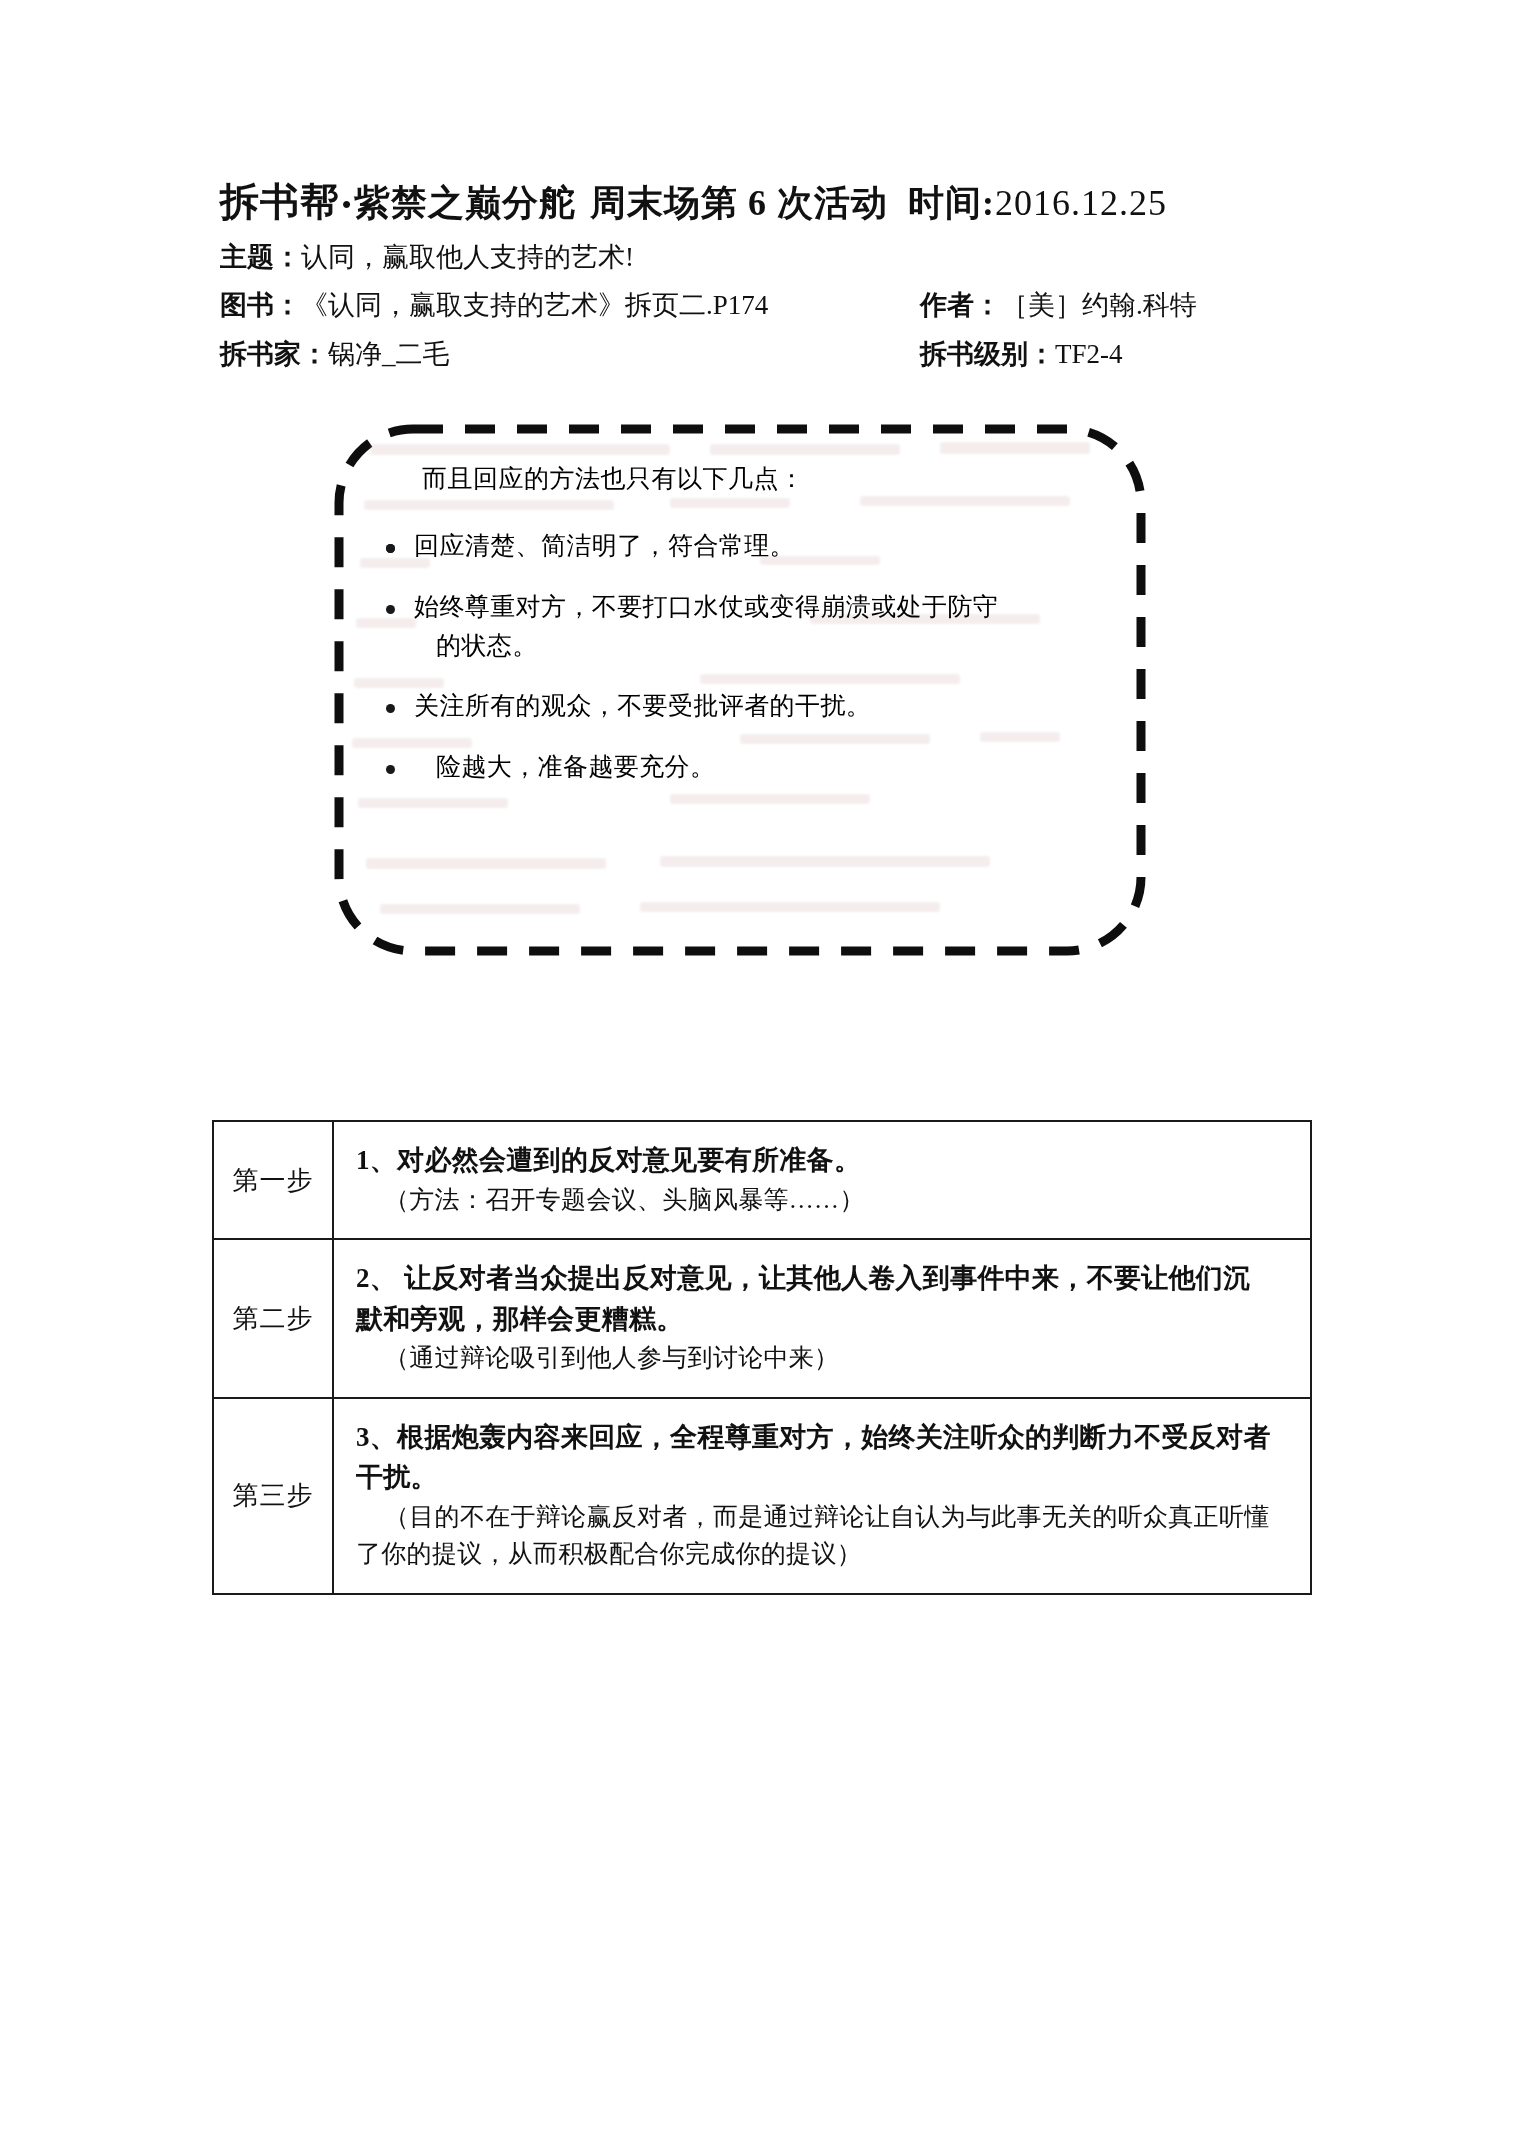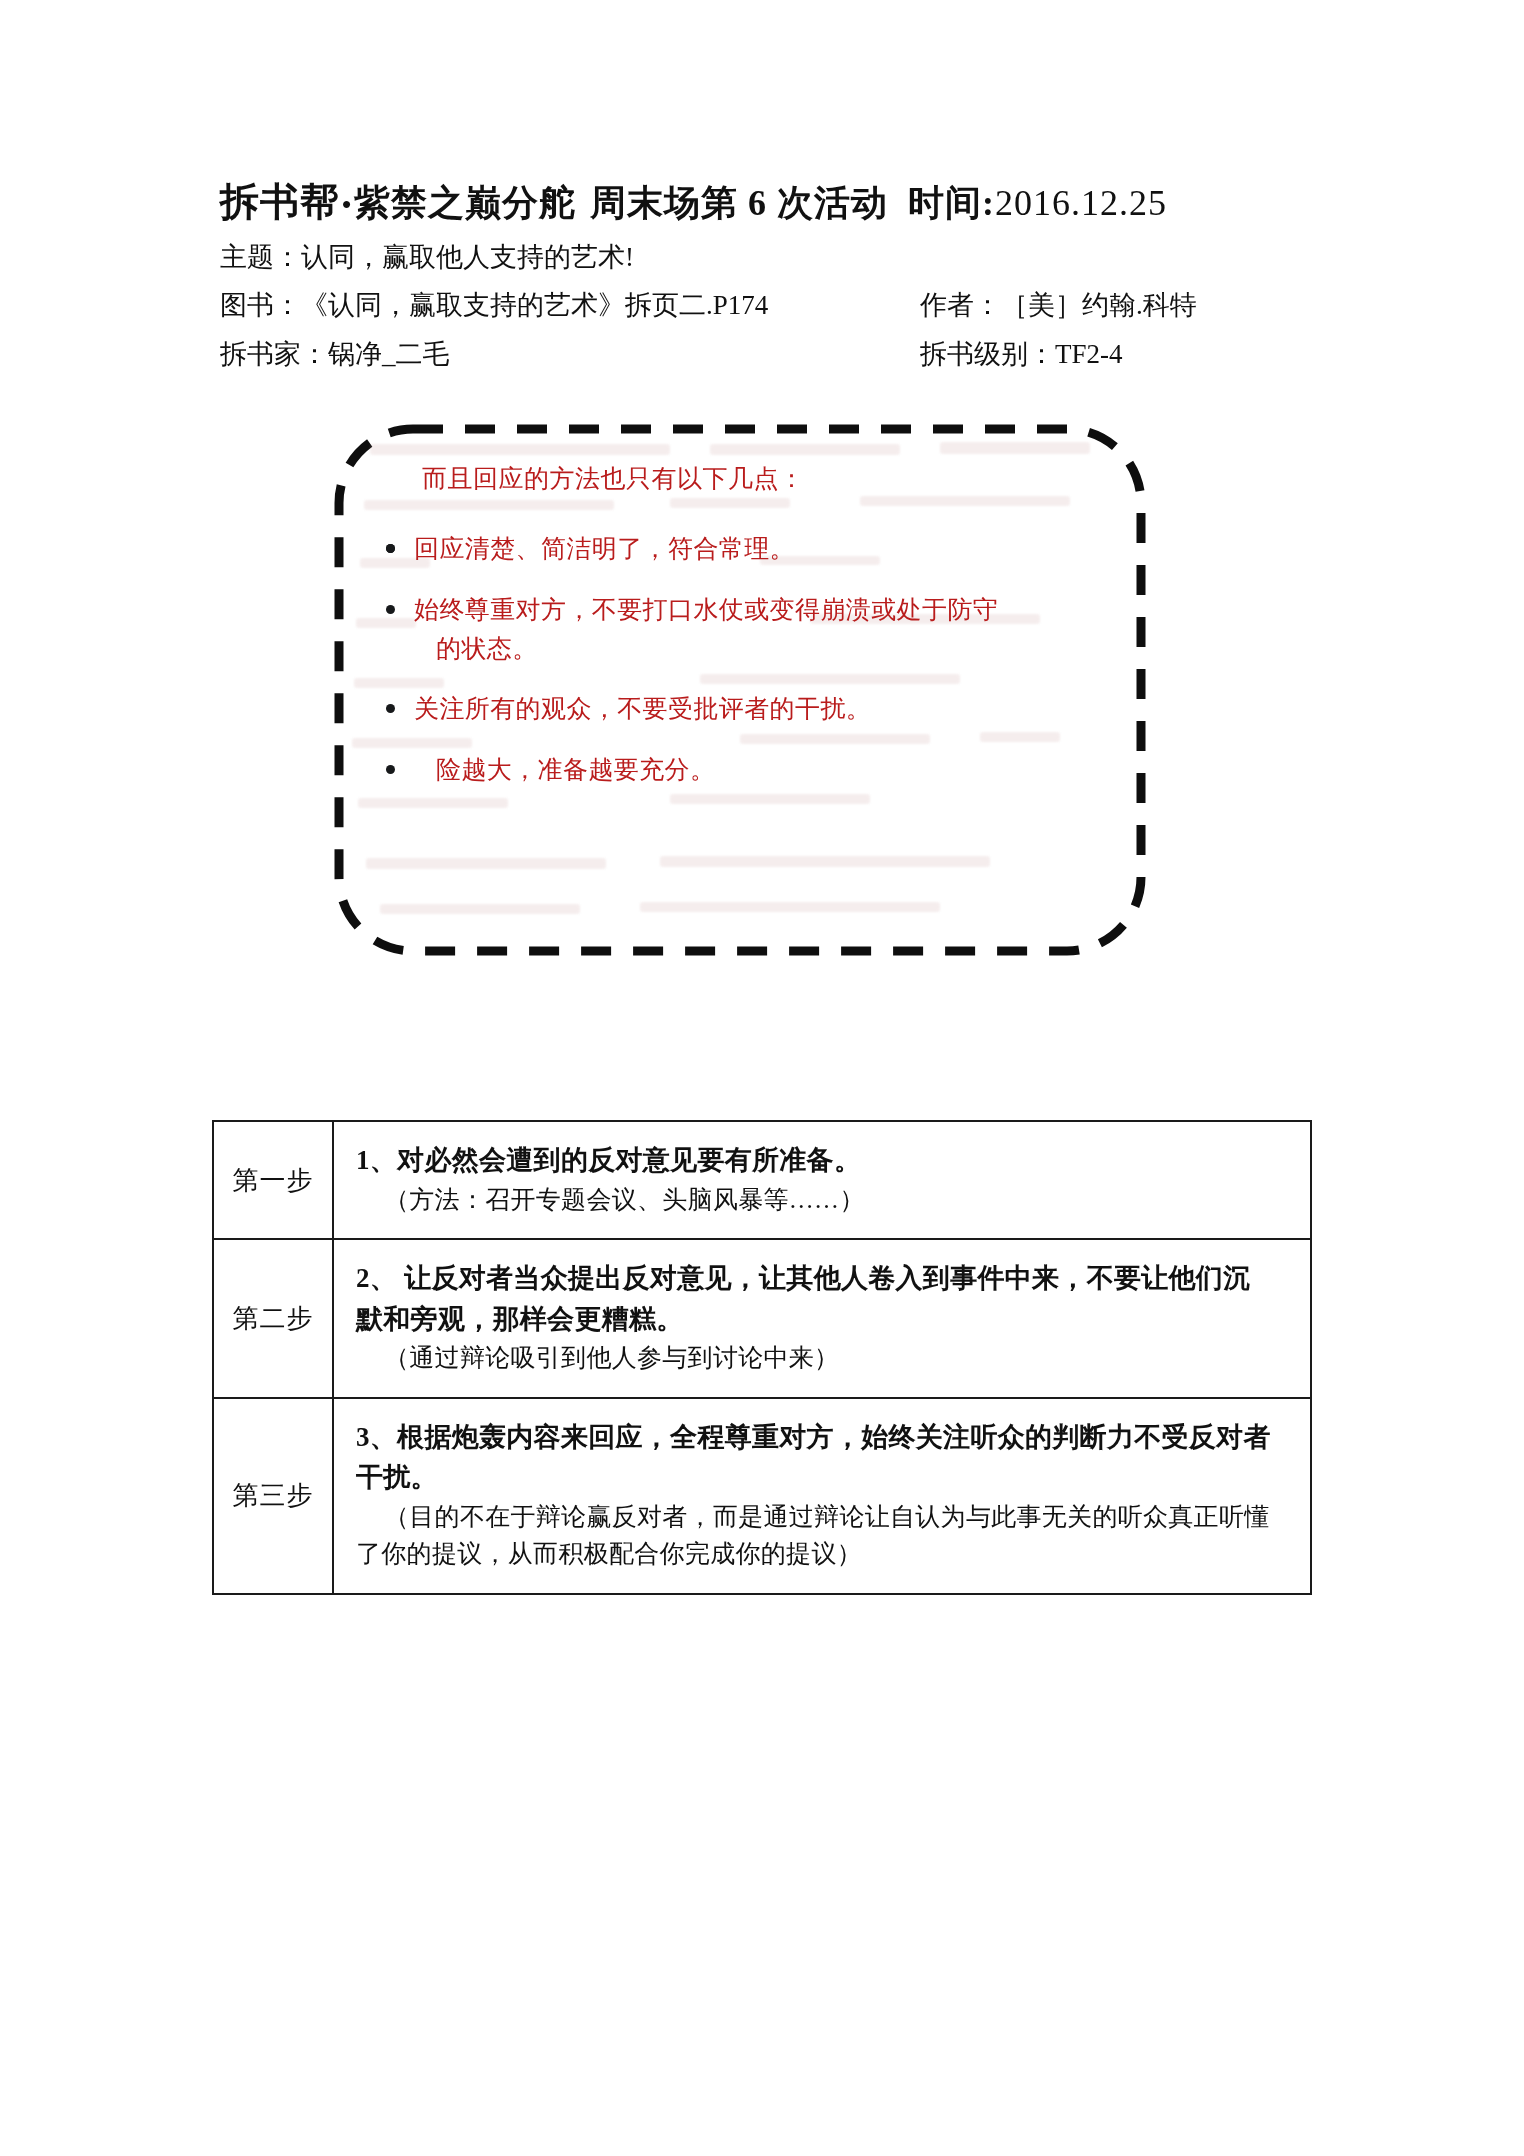--- a/index.html
+++ b/index.html
@@ -69,21 +69,21 @@
   }
 
   .hdr-row {
     display: flex;
     align-items: baseline;
     margin-top: 12px;
     font-size: 27px;
     line-height: 1.35;
   }
   .hdr-row .lbl {
-    font-weight: normal;
+    font-weight: bold;
     white-space: nowrap;
   }
   .hdr-row .val {
     font-weight: normal;
     white-space: nowrap;
   }
   .hdr-left {
     width: 700px;
     display: flex;
     align-items: baseline;
@@ -110,22 +110,22 @@
     height: 100%;
     pointer-events: none;
   }
 
   .scan {
     position: absolute;
     left: 48px;
     top: 34px;
     right: 30px;
     bottom: 34px;
-    font-family: Liberation Sans, sans-serif;
-    color: #b91c1c;
+    font-family: Liberation Mono, monospace;
+    color: #000000;
   }
 
   
   .ghost {
     position: absolute;
     left: 10px;
     top: 18px;
     right: 0;
     bottom: 0;
     opacity: 0.17;

